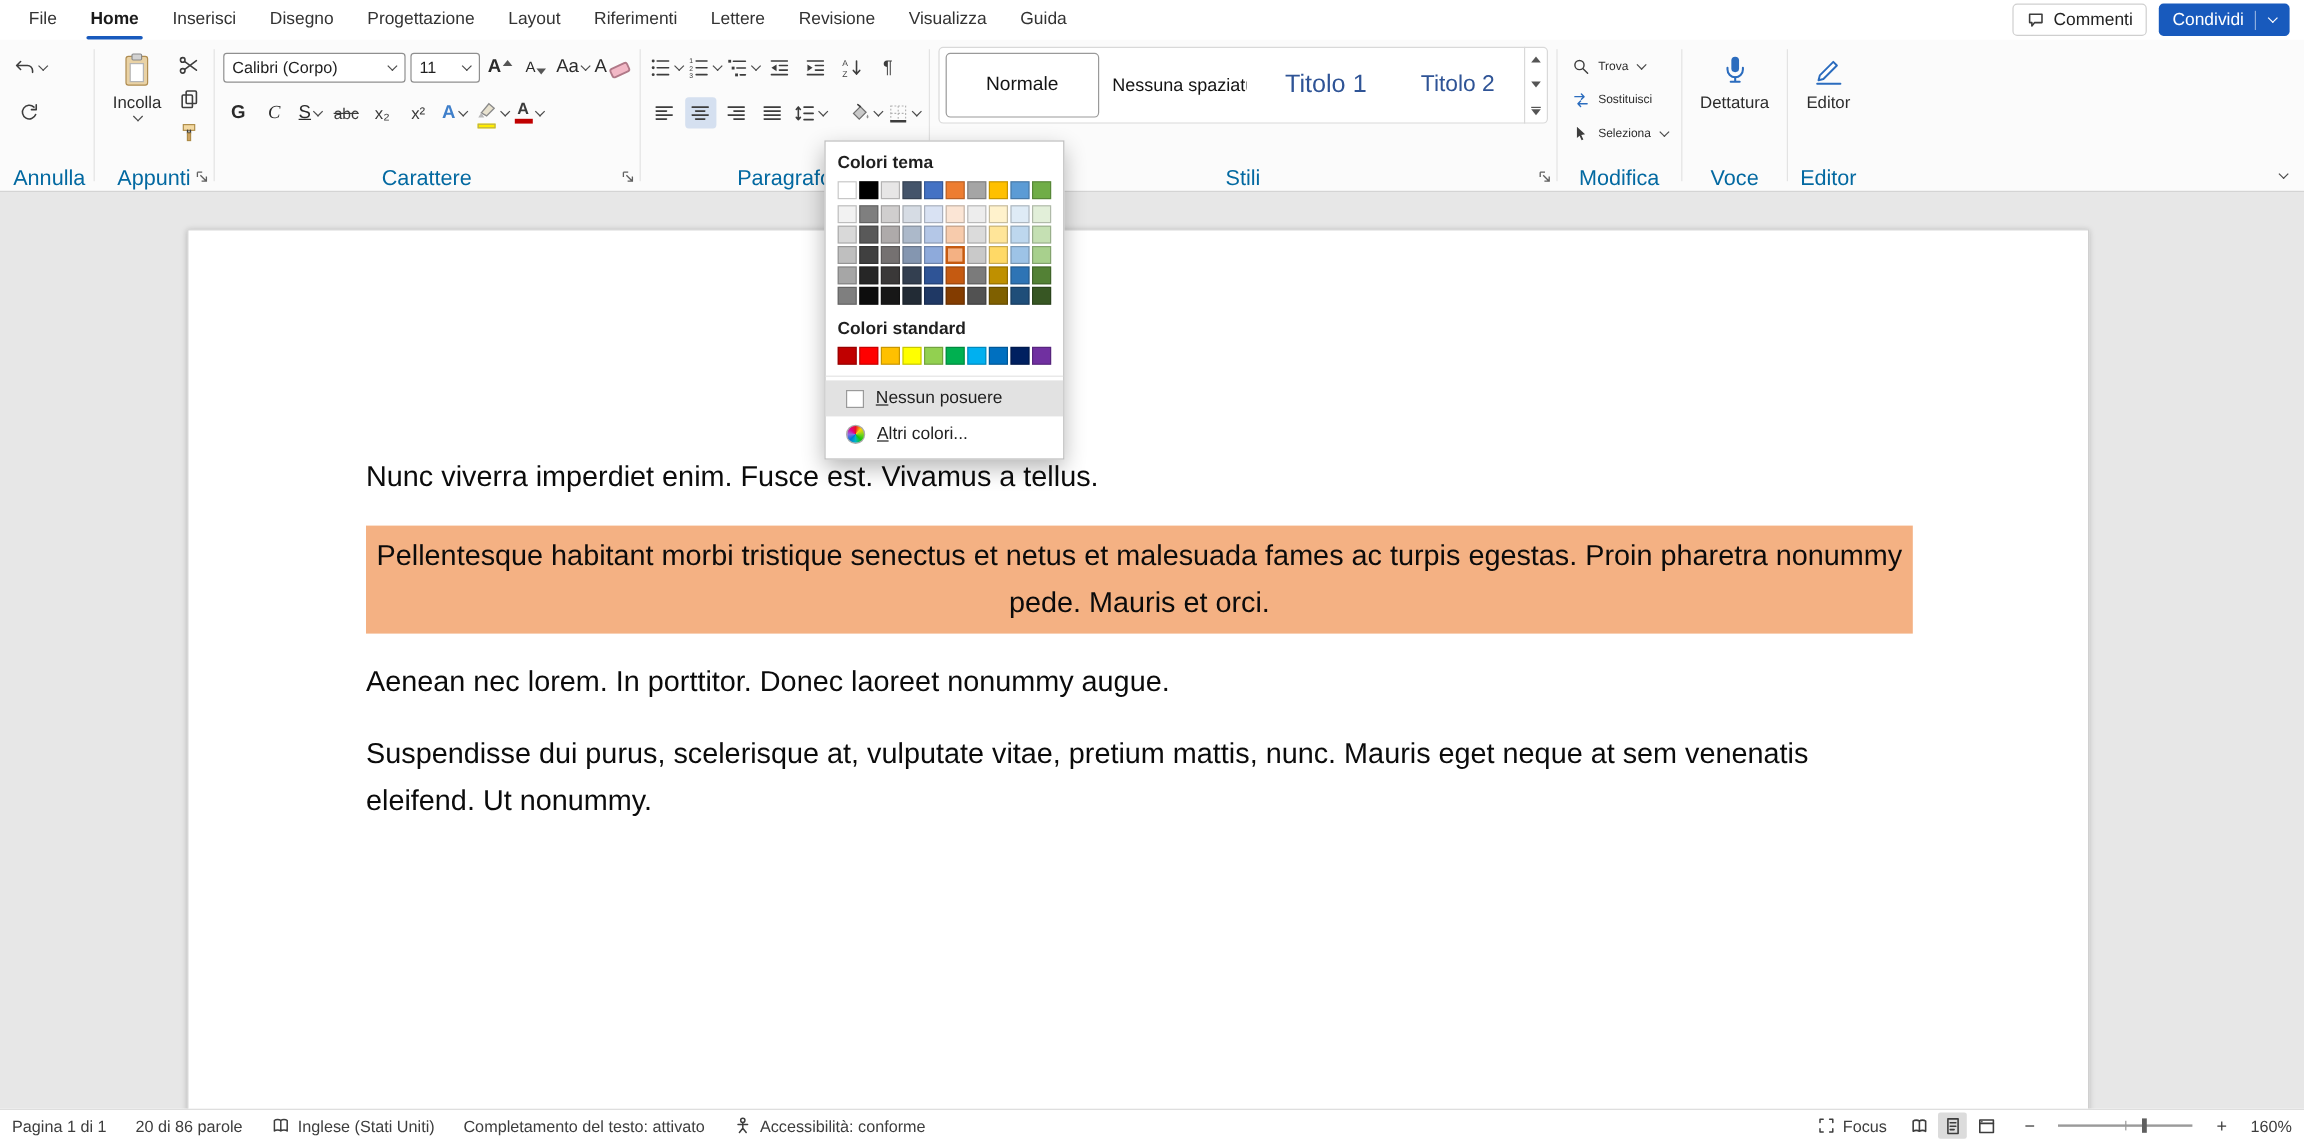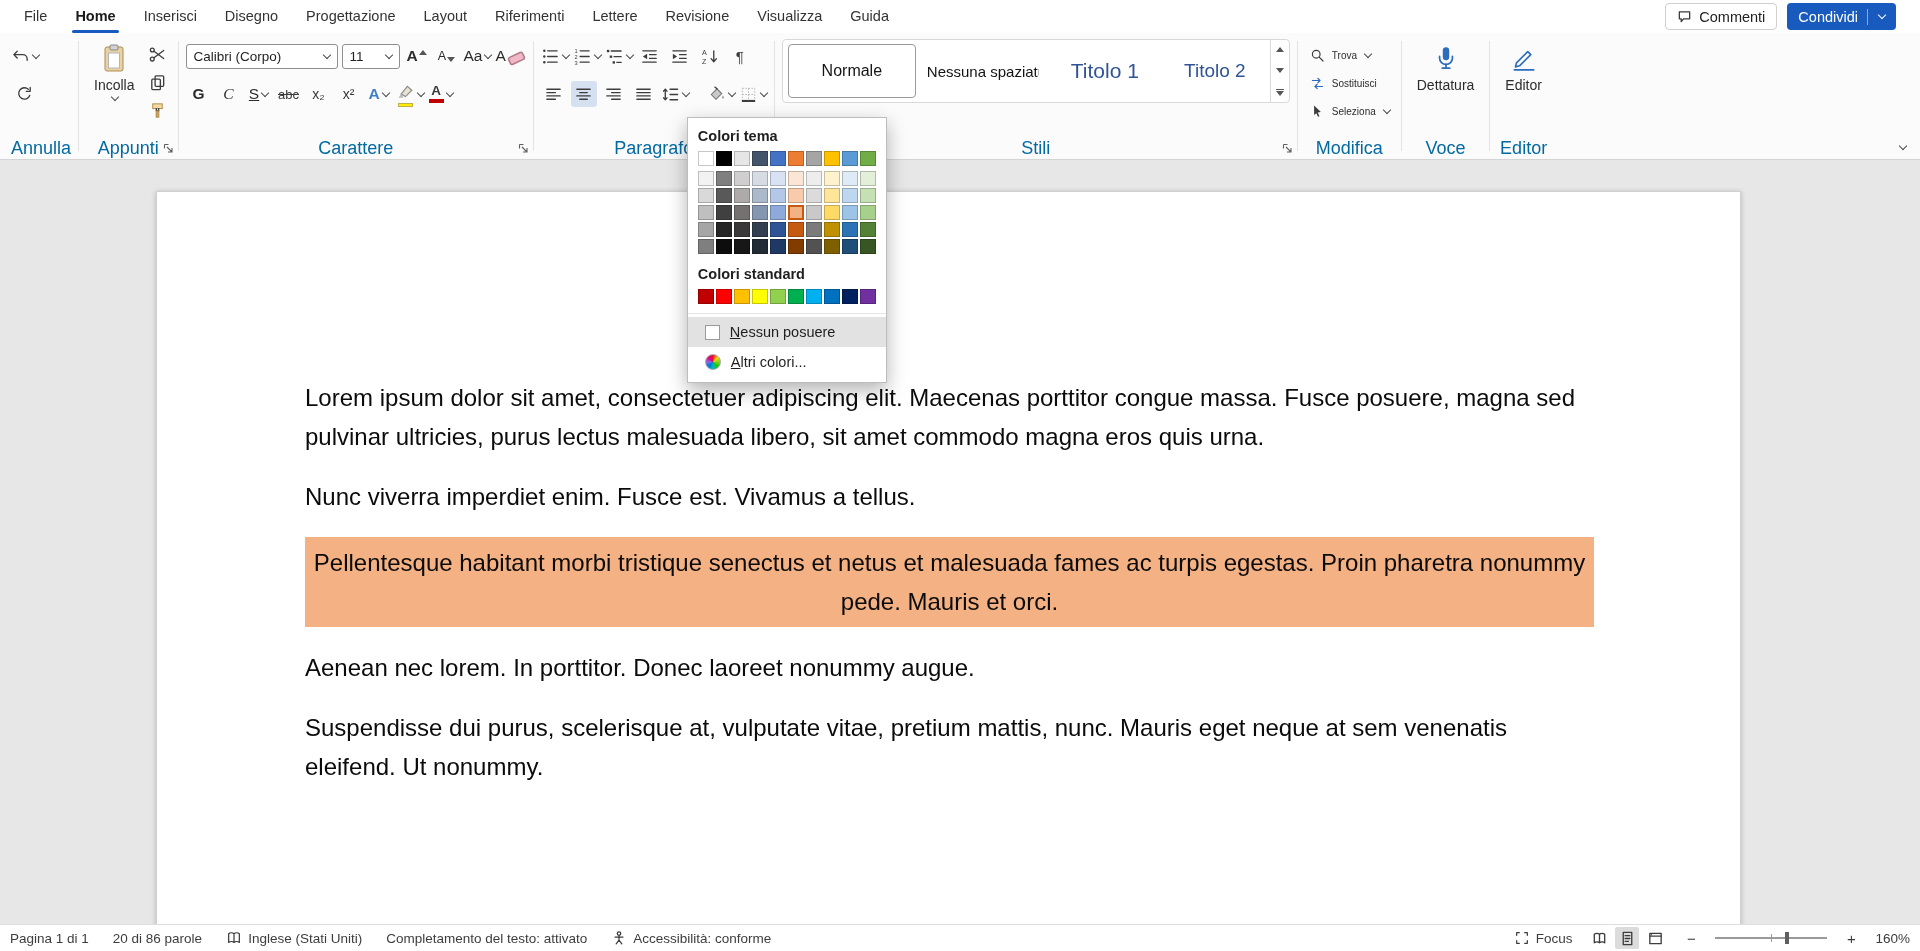--- a/index.html
+++ b/index.html
@@ -5,21 +5,21 @@
   * { box-sizing: border-box; margin: 0; padding: 0; }
   html,body { width:1920px; height:951px; overflow:hidden; }
   body { font-family:"Liberation Sans", sans-serif; background:#fff; color:#252525; }
   .app { position:relative; width:1920px; height:951px; }
 
   
   .tabbar { position:absolute; top:0; left:0; right:0; height:33px; background:#fff; display:flex; align-items:center; padding-left:10px; z-index:30; }
   .tab { position:relative; height:33px; line-height:33px; padding:0 14px; font-size:14.5px; color:#333; cursor:default; }
   .tab.active { font-weight:700; color:#1b1b1b; }
   .tab.active::after { content:""; position:absolute; left:11px; right:11px; bottom:0; height:3px; background:#185abd; border-radius:2px; }
-  .tabbar-right { margin-left:auto; display:flex; align-items:flex-start; gap:10px; padding-right:24px; }
+  .tabbar-right { margin-left:auto; display:flex; align-items:flex-start; gap:10px; padding-right:12px; }
   .btn-commenti { display:flex; align-items:center; gap:7px; height:27px; padding:0 11px; border:1px solid #cfcfcf; border-radius:4px; background:#fff; font-size:14.5px; color:#222; }
   .btn-condividi { display:flex; align-items:center; gap:9px; height:27px; padding:0 11px; border:none; border-radius:4px; background:#185abd; font-size:14.5px; color:#fff; }
   .btn-condividi .vsep { width:1px; height:16px; background:rgba(255,255,255,.5); }
 
   .cv { width:6px; height:6px; border-right:1.4px solid #4a4a4a; border-bottom:1.4px solid #4a4a4a; transform:rotate(45deg); display:inline-block; flex:none; margin-left:2px; margin-top:-3px; }
   .cv.w { border-color:#fff; }
   .tri-up { width:0; height:0; border-left:4px solid transparent; border-right:4px solid transparent; border-bottom:5px solid #555; }
   .tri-down { width:0; height:0; border-left:4px solid transparent; border-right:4px solid transparent; border-top:5px solid #555; }
 
   
@@ -594,21 +594,20 @@
       <div class="glabel">
           <span>Editor</span>
         </div>
     </div>
 
     <span class="collapse-chev"><span class="cv"></span></span>
   </div>
 
   <div class="doc-area">
     <div class="page">
-      <p>Lorem ipsum dolor sit amet, consectetuer adipiscing elit. Maecenas porttitor congue massa. Fusce posuere, magna sed pulvinar ultricies, purus lectus malesuada libero, sit amet commodo magna eros quis urna.</p>
       <p>Nunc viverra imperdiet enim. Fusce est. Vivamus a tellus.</p>
       <p class="hl" style="background: rgb(244, 177, 131);">Pellentesque habitant morbi tristique senectus et netus et malesuada fames ac turpis egestas. Proin pharetra nonummy pede. Mauris et orci.</p>
       <p>Aenean nec lorem. In porttitor. Donec laoreet nonummy augue.</p>
       <p>Suspendisse dui purus, scelerisque at, vulputate vitae, pretium mattis, nunc. Mauris eget neque at sem venenatis eleifend. Ut nonummy.</p>
     </div>
   </div>
 
   <div class="statusbar">
     <button class="sitem">
         <span>Pagina 1 di 1</span>

